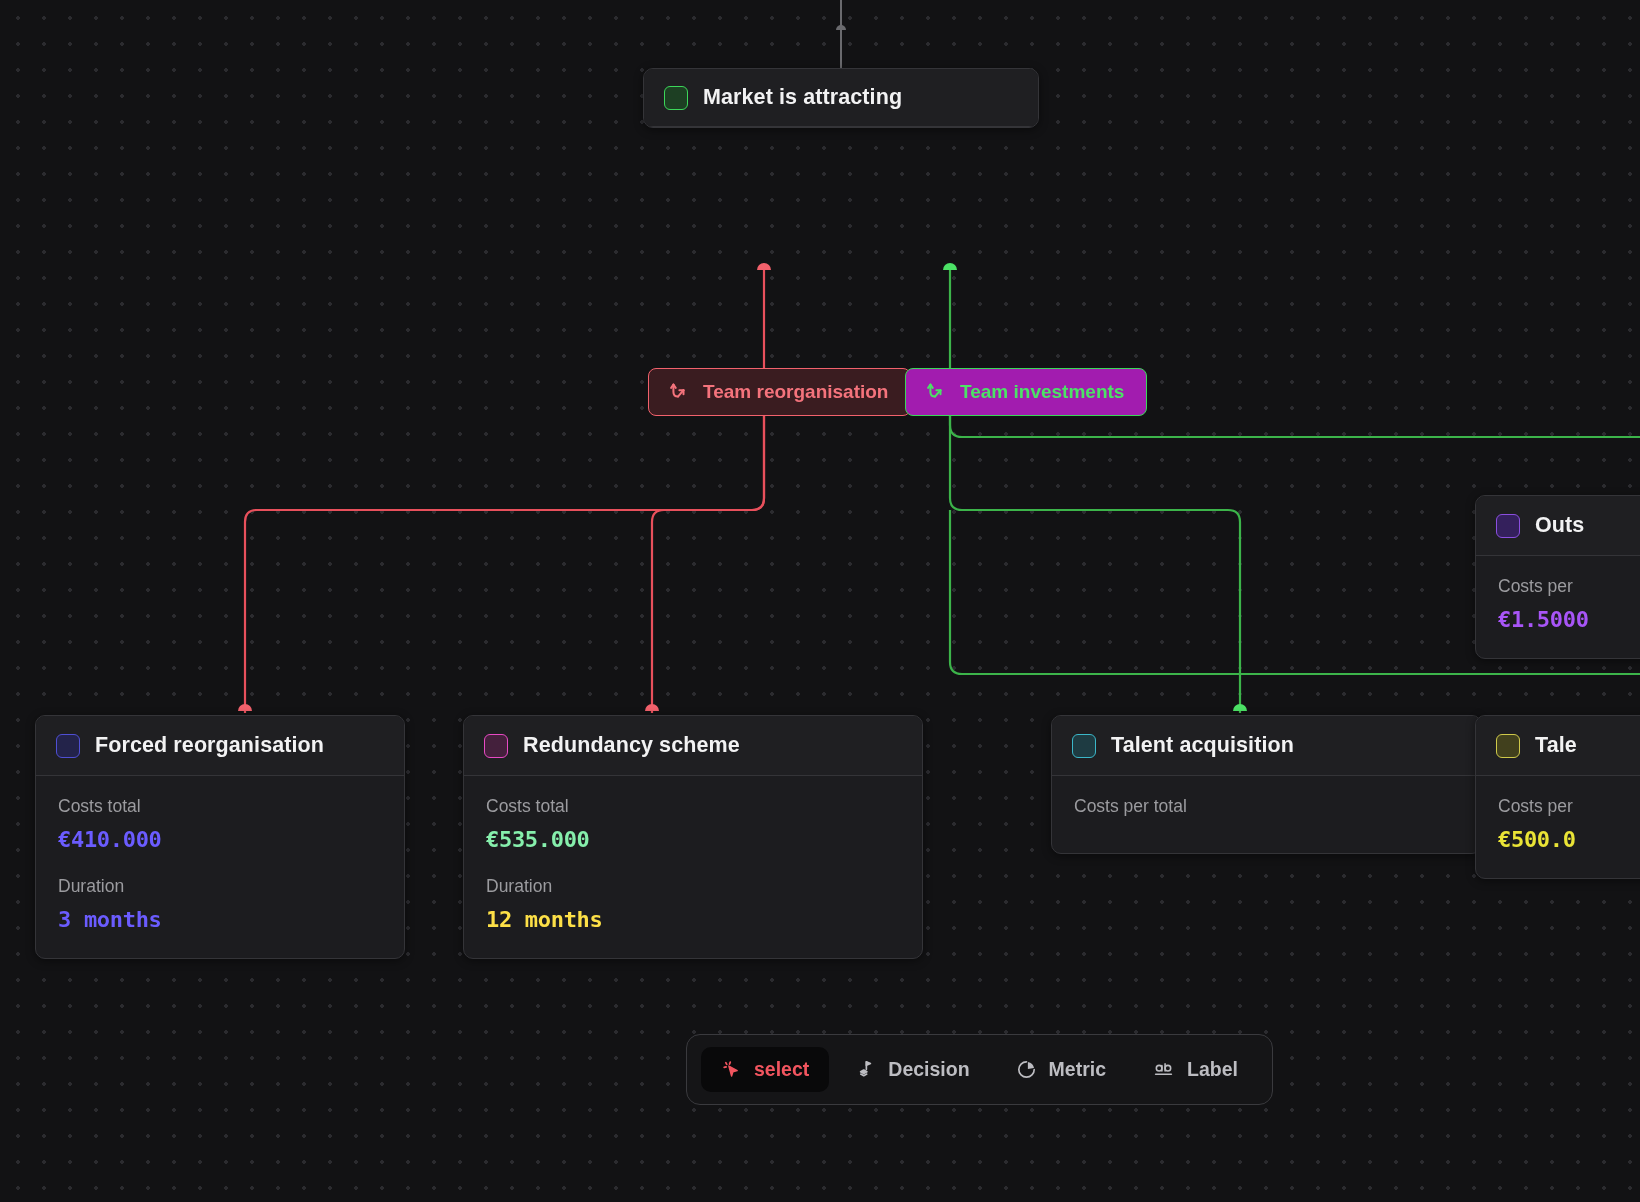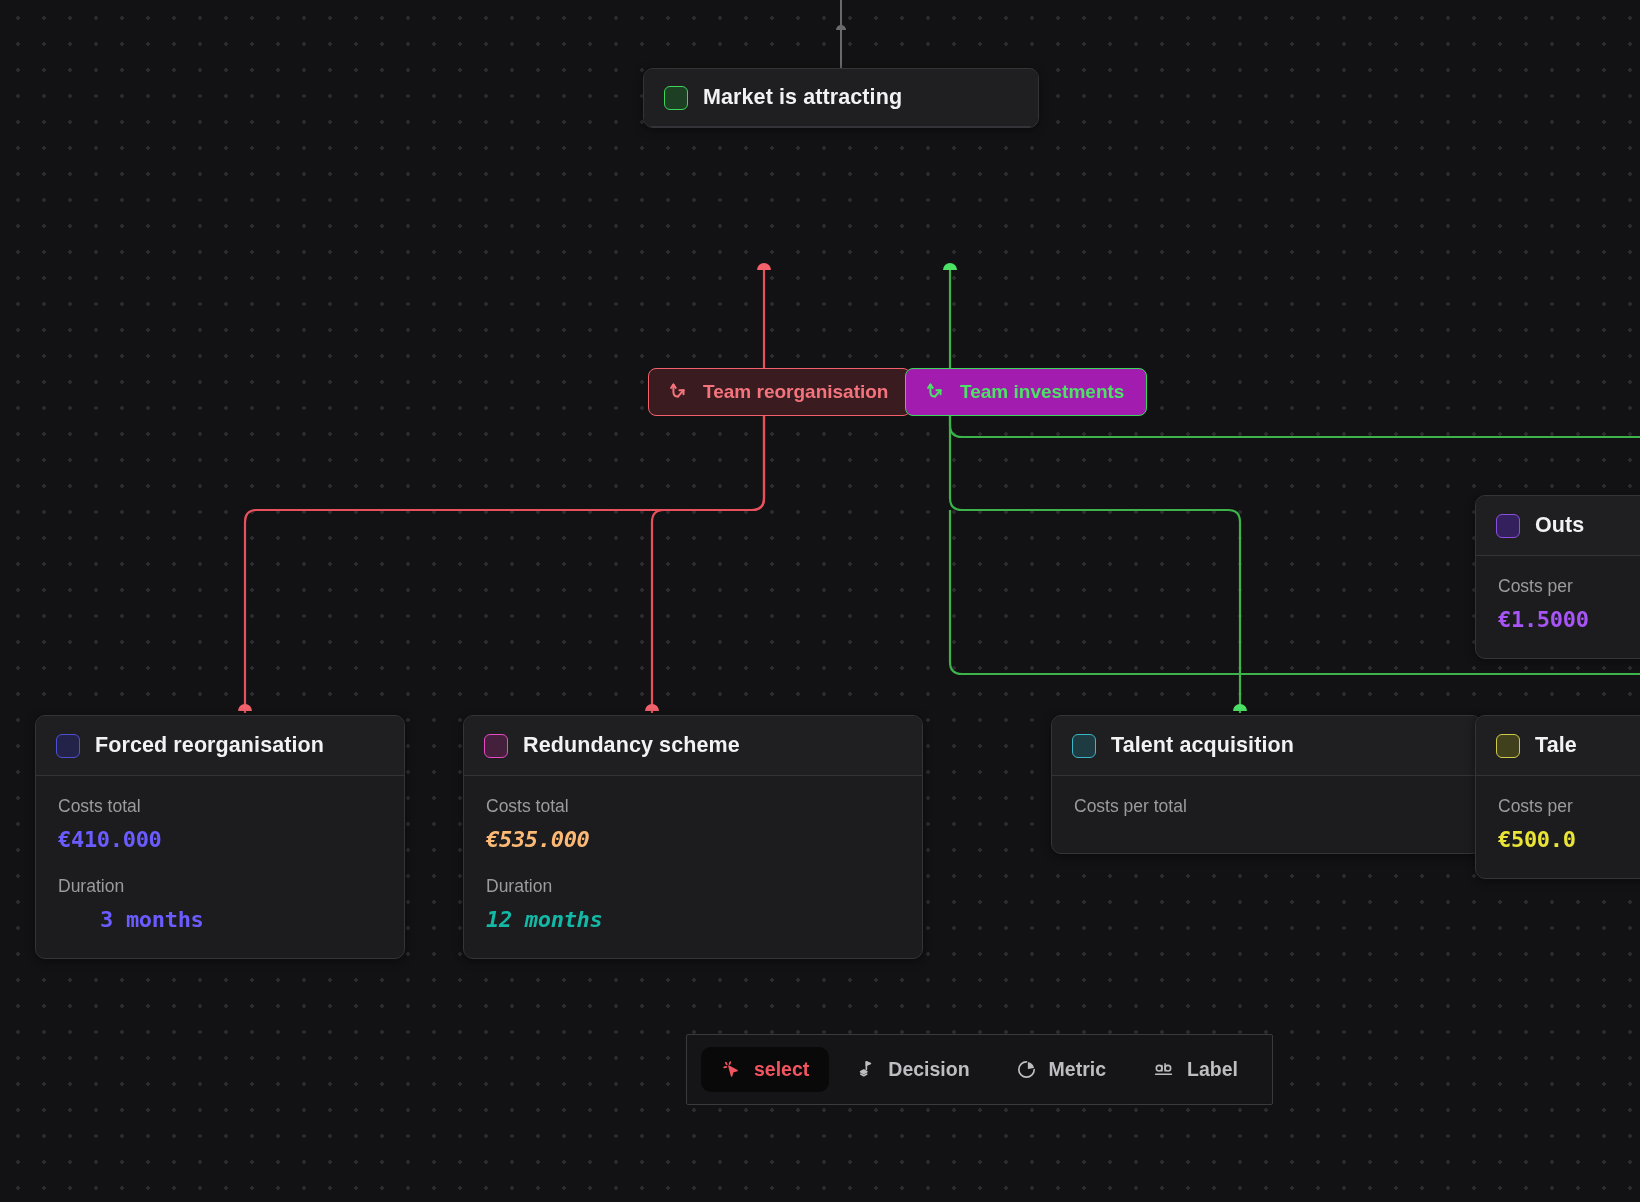--- a/index.html
+++ b/index.html
@@ -72,21 +72,21 @@
   }
   .pill svg { flex:none; }
   #pill-reorg { left:648px; top:368px; background:#3a1c20; border:1.6px solid #f2616c; color:#f4737c; }
   #pill-invest { left:905px; top:368px; background:#a21caf; border:1.6px solid #3cd75a; color:#4ce266; }
 
   
   #toolbar {
     position:absolute; left:686px; top:1034px;
     display:flex; align-items:center; gap:6px;
     background:#151517; border:1px solid #3a3a3e;
-    border-radius:2px; padding:12px 14px;
+    border-radius:14px; padding:12px 14px;
   }
   .tool {
     display:flex; align-items:center; gap:12px;
     padding:11px 20px; border-radius:10px;
     font-size:19.5px; font-weight:700; color:#bdbdc2;
     white-space:nowrap;
   }
   .tool.active { background:#09090a; color:#f2555f; }
   .tool svg { flex:none; }
 
@@ -156,34 +156,34 @@
 
 <div class="card" style="left:35px; top:715px; width:370px;">
   <div class="card-head">
     <span class="swatch" style="border-color:#4f4fd4; background:#23234a;"></span>
     <span class="card-title">Forced reorganisation</span>
   </div>
   <div class="card-body">
     <div class="field-label">Costs total</div>
     <div class="field-value" style="color:#6b5cff;">€410.000</div>
     <div class="field-label">Duration</div>
-    <div class="field-value" style="color:#6b5cff;margin-left:42px;">3 months</div>
+    <div class="field-value" style="color:#6b5cff;">3 months</div>
   </div>
 </div>
 
 <div class="card" style="left:463px; top:715px; width:460px;">
   <div class="card-head">
     <span class="swatch" style="border-color:#e84ac4; background:#44203c;"></span>
     <span class="card-title">Redundancy scheme</span>
   </div>
   <div class="card-body">
     <div class="field-label">Costs total</div>
-    <div class="field-value" style="color:#fdba74;font-style:italic;">€535.000</div>
+    <div class="field-value" style="color:#86efac;">€535.000</div>
     <div class="field-label">Duration</div>
-    <div class="field-value" style="color:#14b8a6;font-style:italic;">12 months</div>
+    <div class="field-value" style="color:#fde047;">12 months</div>
   </div>
 </div>
 
 <div class="card" style="left:1051px; top:715px; width:431px;">
   <div class="card-head">
     <span class="swatch" style="border-color:#3bb7c9; background:#1e3b42;"></span>
     <span class="card-title">Talent acquisition</span>
   </div>
   <div class="card-body">
     <div class="field-label">Costs per total</div>

